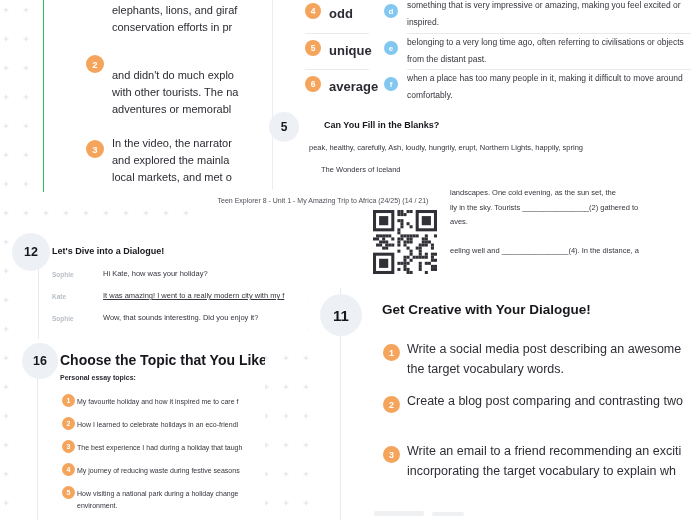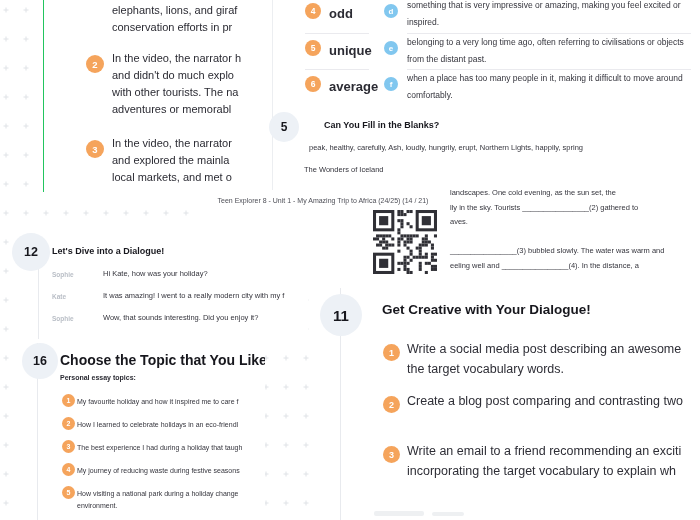--- a/index.html
+++ b/index.html
@@ -62,21 +62,20 @@
 
   <svg id="dots" class="dots">
       <path d="M3.5 10H8.5M6 7.5V12.5M23.5 10H28.5M26 7.5V12.5M43.5 10H48.5M46 7.5V12.5M63.5 10H68.5M66 7.5V12.5M83.5 10H88.5M86 7.5V12.5M103.5 10H108.5M106 7.5V12.5M123.5 10H128.5M126 7.5V12.5M143.5 10H148.5M146 7.5V12.5M163.5 10H168.5M166 7.5V12.5M183.5 10H188.5M186 7.5V12.5M203.5 10H208.5M206 7.5V12.5M223.5 10H228.5M226 7.5V12.5M243.5 10H248.5M246 7.5V12.5M263.5 10H268.5M266 7.5V12.5M283.5 10H288.5M286 7.5V12.5M303.5 10H308.5M306 7.5V12.5M323.5 10H328.5M326 7.5V12.5M343.5 10H348.5M346 7.5V12.5M363.5 10H368.5M366 7.5V12.5M383.5 10H388.5M386 7.5V12.5M403.5 10H408.5M406 7.5V12.5M423.5 10H428.5M426 7.5V12.5M443.5 10H448.5M446 7.5V12.5M463.5 10H468.5M466 7.5V12.5M483.5 10H488.5M486 7.5V12.5M503.5 10H508.5M506 7.5V12.5M523.5 10H528.5M526 7.5V12.5M543.5 10H548.5M546 7.5V12.5M563.5 10H568.5M566 7.5V12.5M583.5 10H588.5M586 7.5V12.5M603.5 10H608.5M606 7.5V12.5M623.5 10H628.5M626 7.5V12.5M643.5 10H648.5M646 7.5V12.5M663.5 10H668.5M666 7.5V12.5M683.5 10H688.5M686 7.5V12.5M3.5 39H8.5M6 36.5V41.5M23.5 39H28.5M26 36.5V41.5M43.5 39H48.5M46 36.5V41.5M63.5 39H68.5M66 36.5V41.5M83.5 39H88.5M86 36.5V41.5M103.5 39H108.5M106 36.5V41.5M123.5 39H128.5M126 36.5V41.5M143.5 39H148.5M146 36.5V41.5M163.5 39H168.5M166 36.5V41.5M183.5 39H188.5M186 36.5V41.5M203.5 39H208.5M206 36.5V41.5M223.5 39H228.5M226 36.5V41.5M243.5 39H248.5M246 36.5V41.5M263.5 39H268.5M266 36.5V41.5M283.5 39H288.5M286 36.5V41.5M303.5 39H308.5M306 36.5V41.5M323.5 39H328.5M326 36.5V41.5M343.5 39H348.5M346 36.5V41.5M363.5 39H368.5M366 36.5V41.5M383.5 39H388.5M386 36.5V41.5M403.5 39H408.5M406 36.5V41.5M423.5 39H428.5M426 36.5V41.5M443.5 39H448.5M446 36.5V41.5M463.5 39H468.5M466 36.5V41.5M483.5 39H488.5M486 36.5V41.5M503.5 39H508.5M506 36.5V41.5M523.5 39H528.5M526 36.5V41.5M543.5 39H548.5M546 36.5V41.5M563.5 39H568.5M566 36.5V41.5M583.5 39H588.5M586 36.5V41.5M603.5 39H608.5M606 36.5V41.5M623.5 39H628.5M626 36.5V41.5M643.5 39H648.5M646 36.5V41.5M663.5 39H668.5M666 36.5V41.5M683.5 39H688.5M686 36.5V41.5M3.5 68H8.5M6 65.5V70.5M23.5 68H28.5M26 65.5V70.5M43.5 68H48.5M46 65.5V70.5M63.5 68H68.5M66 65.5V70.5M83.5 68H88.5M86 65.5V70.5M103.5 68H108.5M106 65.5V70.5M123.5 68H128.5M126 65.5V70.5M143.5 68H148.5M146 65.5V70.5M163.5 68H168.5M166 65.5V70.5M183.5 68H188.5M186 65.5V70.5M203.5 68H208.5M206 65.5V70.5M223.5 68H228.5M226 65.5V70.5M243.5 68H248.5M246 65.5V70.5M263.5 68H268.5M266 65.5V70.5M283.5 68H288.5M286 65.5V70.5M303.5 68H308.5M306 65.5V70.5M323.5 68H328.5M326 65.5V70.5M343.5 68H348.5M346 65.5V70.5M363.5 68H368.5M366 65.5V70.5M383.5 68H388.5M386 65.5V70.5M403.5 68H408.5M406 65.5V70.5M423.5 68H428.5M426 65.5V70.5M443.5 68H448.5M446 65.5V70.5M463.5 68H468.5M466 65.5V70.5M483.5 68H488.5M486 65.5V70.5M503.5 68H508.5M506 65.5V70.5M523.5 68H528.5M526 65.5V70.5M543.5 68H548.5M546 65.5V70.5M563.5 68H568.5M566 65.5V70.5M583.5 68H588.5M586 65.5V70.5M603.5 68H608.5M606 65.5V70.5M623.5 68H628.5M626 65.5V70.5M643.5 68H648.5M646 65.5V70.5M663.5 68H668.5M666 65.5V70.5M683.5 68H688.5M686 65.5V70.5M3.5 97H8.5M6 94.5V99.5M23.5 97H28.5M26 94.5V99.5M43.5 97H48.5M46 94.5V99.5M63.5 97H68.5M66 94.5V99.5M83.5 97H88.5M86 94.5V99.5M103.5 97H108.5M106 94.5V99.5M123.5 97H128.5M126 94.5V99.5M143.5 97H148.5M146 94.5V99.5M163.5 97H168.5M166 94.5V99.5M183.5 97H188.5M186 94.5V99.5M203.5 97H208.5M206 94.5V99.5M223.5 97H228.5M226 94.5V99.5M243.5 97H248.5M246 94.5V99.5M263.5 97H268.5M266 94.5V99.5M283.5 97H288.5M286 94.5V99.5M303.5 97H308.5M306 94.5V99.5M323.5 97H328.5M326 94.5V99.5M343.5 97H348.5M346 94.5V99.5M363.5 97H368.5M366 94.5V99.5M383.5 97H388.5M386 94.5V99.5M403.5 97H408.5M406 94.5V99.5M423.5 97H428.5M426 94.5V99.5M443.5 97H448.5M446 94.5V99.5M463.5 97H468.5M466 94.5V99.5M483.5 97H488.5M486 94.5V99.5M503.5 97H508.5M506 94.5V99.5M523.5 97H528.5M526 94.5V99.5M543.5 97H548.5M546 94.5V99.5M563.5 97H568.5M566 94.5V99.5M583.5 97H588.5M586 94.5V99.5M603.5 97H608.5M606 94.5V99.5M623.5 97H628.5M626 94.5V99.5M643.5 97H648.5M646 94.5V99.5M663.5 97H668.5M666 94.5V99.5M683.5 97H688.5M686 94.5V99.5M3.5 126H8.5M6 123.5V128.5M23.5 126H28.5M26 123.5V128.5M43.5 126H48.5M46 123.5V128.5M63.5 126H68.5M66 123.5V128.5M83.5 126H88.5M86 123.5V128.5M103.5 126H108.5M106 123.5V128.5M123.5 126H128.5M126 123.5V128.5M143.5 126H148.5M146 123.5V128.5M163.5 126H168.5M166 123.5V128.5M183.5 126H188.5M186 123.5V128.5M203.5 126H208.5M206 123.5V128.5M223.5 126H228.5M226 123.5V128.5M243.5 126H248.5M246 123.5V128.5M263.5 126H268.5M266 123.5V128.5M283.5 126H288.5M286 123.5V128.5M303.5 126H308.5M306 123.5V128.5M323.5 126H328.5M326 123.5V128.5M343.5 126H348.5M346 123.5V128.5M363.5 126H368.5M366 123.5V128.5M383.5 126H388.5M386 123.5V128.5M403.5 126H408.5M406 123.5V128.5M423.5 126H428.5M426 123.5V128.5M443.5 126H448.5M446 123.5V128.5M463.5 126H468.5M466 123.5V128.5M483.5 126H488.5M486 123.5V128.5M503.5 126H508.5M506 123.5V128.5M523.5 126H528.5M526 123.5V128.5M543.5 126H548.5M546 123.5V128.5M563.5 126H568.5M566 123.5V128.5M583.5 126H588.5M586 123.5V128.5M603.5 126H608.5M606 123.5V128.5M623.5 126H628.5M626 123.5V128.5M643.5 126H648.5M646 123.5V128.5M663.5 126H668.5M666 123.5V128.5M683.5 126H688.5M686 123.5V128.5M3.5 155H8.5M6 152.5V157.5M23.5 155H28.5M26 152.5V157.5M43.5 155H48.5M46 152.5V157.5M63.5 155H68.5M66 152.5V157.5M83.5 155H88.5M86 152.5V157.5M103.5 155H108.5M106 152.5V157.5M123.5 155H128.5M126 152.5V157.5M143.5 155H148.5M146 152.5V157.5M163.5 155H168.5M166 152.5V157.5M183.5 155H188.5M186 152.5V157.5M203.5 155H208.5M206 152.5V157.5M223.5 155H228.5M226 152.5V157.5M243.5 155H248.5M246 152.5V157.5M263.5 155H268.5M266 152.5V157.5M283.5 155H288.5M286 152.5V157.5M303.5 155H308.5M306 152.5V157.5M323.5 155H328.5M326 152.5V157.5M343.5 155H348.5M346 152.5V157.5M363.5 155H368.5M366 152.5V157.5M383.5 155H388.5M386 152.5V157.5M403.5 155H408.5M406 152.5V157.5M423.5 155H428.5M426 152.5V157.5M443.5 155H448.5M446 152.5V157.5M463.5 155H468.5M466 152.5V157.5M483.5 155H488.5M486 152.5V157.5M503.5 155H508.5M506 152.5V157.5M523.5 155H528.5M526 152.5V157.5M543.5 155H548.5M546 152.5V157.5M563.5 155H568.5M566 152.5V157.5M583.5 155H588.5M586 152.5V157.5M603.5 155H608.5M606 152.5V157.5M623.5 155H628.5M626 152.5V157.5M643.5 155H648.5M646 152.5V157.5M663.5 155H668.5M666 152.5V157.5M683.5 155H688.5M686 152.5V157.5M3.5 184H8.5M6 181.5V186.5M23.5 184H28.5M26 181.5V186.5M43.5 184H48.5M46 181.5V186.5M63.5 184H68.5M66 181.5V186.5M83.5 184H88.5M86 181.5V186.5M103.5 184H108.5M106 181.5V186.5M123.5 184H128.5M126 181.5V186.5M143.5 184H148.5M146 181.5V186.5M163.5 184H168.5M166 181.5V186.5M183.5 184H188.5M186 181.5V186.5M203.5 184H208.5M206 181.5V186.5M223.5 184H228.5M226 181.5V186.5M243.5 184H248.5M246 181.5V186.5M263.5 184H268.5M266 181.5V186.5M283.5 184H288.5M286 181.5V186.5M303.5 184H308.5M306 181.5V186.5M323.5 184H328.5M326 181.5V186.5M343.5 184H348.5M346 181.5V186.5M363.5 184H368.5M366 181.5V186.5M383.5 184H388.5M386 181.5V186.5M403.5 184H408.5M406 181.5V186.5M423.5 184H428.5M426 181.5V186.5M443.5 184H448.5M446 181.5V186.5M463.5 184H468.5M466 181.5V186.5M483.5 184H488.5M486 181.5V186.5M503.5 184H508.5M506 181.5V186.5M523.5 184H528.5M526 181.5V186.5M543.5 184H548.5M546 181.5V186.5M563.5 184H568.5M566 181.5V186.5M583.5 184H588.5M586 181.5V186.5M603.5 184H608.5M606 181.5V186.5M623.5 184H628.5M626 181.5V186.5M643.5 184H648.5M646 181.5V186.5M663.5 184H668.5M666 181.5V186.5M683.5 184H688.5M686 181.5V186.5M3.5 213H8.5M6 210.5V215.5M23.5 213H28.5M26 210.5V215.5M43.5 213H48.5M46 210.5V215.5M63.5 213H68.5M66 210.5V215.5M83.5 213H88.5M86 210.5V215.5M103.5 213H108.5M106 210.5V215.5M123.5 213H128.5M126 210.5V215.5M143.5 213H148.5M146 210.5V215.5M163.5 213H168.5M166 210.5V215.5M183.5 213H188.5M186 210.5V215.5M203.5 213H208.5M206 210.5V215.5M223.5 213H228.5M226 210.5V215.5M243.5 213H248.5M246 210.5V215.5M263.5 213H268.5M266 210.5V215.5M283.5 213H288.5M286 210.5V215.5M303.5 213H308.5M306 210.5V215.5M323.5 213H328.5M326 210.5V215.5M343.5 213H348.5M346 210.5V215.5M363.5 213H368.5M366 210.5V215.5M383.5 213H388.5M386 210.5V215.5M403.5 213H408.5M406 210.5V215.5M423.5 213H428.5M426 210.5V215.5M443.5 213H448.5M446 210.5V215.5M463.5 213H468.5M466 210.5V215.5M483.5 213H488.5M486 210.5V215.5M503.5 213H508.5M506 210.5V215.5M523.5 213H528.5M526 210.5V215.5M543.5 213H548.5M546 210.5V215.5M563.5 213H568.5M566 210.5V215.5M583.5 213H588.5M586 210.5V215.5M603.5 213H608.5M606 210.5V215.5M623.5 213H628.5M626 210.5V215.5M643.5 213H648.5M646 210.5V215.5M663.5 213H668.5M666 210.5V215.5M683.5 213H688.5M686 210.5V215.5M3.5 242H8.5M6 239.5V244.5M23.5 242H28.5M26 239.5V244.5M43.5 242H48.5M46 239.5V244.5M63.5 242H68.5M66 239.5V244.5M83.5 242H88.5M86 239.5V244.5M103.5 242H108.5M106 239.5V244.5M123.5 242H128.5M126 239.5V244.5M143.5 242H148.5M146 239.5V244.5M163.5 242H168.5M166 239.5V244.5M183.5 242H188.5M186 239.5V244.5M203.5 242H208.5M206 239.5V244.5M223.5 242H228.5M226 239.5V244.5M243.5 242H248.5M246 239.5V244.5M263.5 242H268.5M266 239.5V244.5M283.5 242H288.5M286 239.5V244.5M303.5 242H308.5M306 239.5V244.5M323.5 242H328.5M326 239.5V244.5M343.5 242H348.5M346 239.5V244.5M363.5 242H368.5M366 239.5V244.5M383.5 242H388.5M386 239.5V244.5M403.5 242H408.5M406 239.5V244.5M423.5 242H428.5M426 239.5V244.5M443.5 242H448.5M446 239.5V244.5M463.5 242H468.5M466 239.5V244.5M483.5 242H488.5M486 239.5V244.5M503.5 242H508.5M506 239.5V244.5M523.5 242H528.5M526 239.5V244.5M543.5 242H548.5M546 239.5V244.5M563.5 242H568.5M566 239.5V244.5M583.5 242H588.5M586 239.5V244.5M603.5 242H608.5M606 239.5V244.5M623.5 242H628.5M626 239.5V244.5M643.5 242H648.5M646 239.5V244.5M663.5 242H668.5M666 239.5V244.5M683.5 242H688.5M686 239.5V244.5M3.5 271H8.5M6 268.5V273.5M23.5 271H28.5M26 268.5V273.5M43.5 271H48.5M46 268.5V273.5M63.5 271H68.5M66 268.5V273.5M83.5 271H88.5M86 268.5V273.5M103.5 271H108.5M106 268.5V273.5M123.5 271H128.5M126 268.5V273.5M143.5 271H148.5M146 268.5V273.5M163.5 271H168.5M166 268.5V273.5M183.5 271H188.5M186 268.5V273.5M203.5 271H208.5M206 268.5V273.5M223.5 271H228.5M226 268.5V273.5M243.5 271H248.5M246 268.5V273.5M263.5 271H268.5M266 268.5V273.5M283.5 271H288.5M286 268.5V273.5M303.5 271H308.5M306 268.5V273.5M323.5 271H328.5M326 268.5V273.5M343.5 271H348.5M346 268.5V273.5M363.5 271H368.5M366 268.5V273.5M383.5 271H388.5M386 268.5V273.5M403.5 271H408.5M406 268.5V273.5M423.5 271H428.5M426 268.5V273.5M443.5 271H448.5M446 268.5V273.5M463.5 271H468.5M466 268.5V273.5M483.5 271H488.5M486 268.5V273.5M503.5 271H508.5M506 268.5V273.5M523.5 271H528.5M526 268.5V273.5M543.5 271H548.5M546 268.5V273.5M563.5 271H568.5M566 268.5V273.5M583.5 271H588.5M586 268.5V273.5M603.5 271H608.5M606 268.5V273.5M623.5 271H628.5M626 268.5V273.5M643.5 271H648.5M646 268.5V273.5M663.5 271H668.5M666 268.5V273.5M683.5 271H688.5M686 268.5V273.5M3.5 300H8.5M6 297.5V302.5M23.5 300H28.5M26 297.5V302.5M43.5 300H48.5M46 297.5V302.5M63.5 300H68.5M66 297.5V302.5M83.5 300H88.5M86 297.5V302.5M103.5 300H108.5M106 297.5V302.5M123.5 300H128.5M126 297.5V302.5M143.5 300H148.5M146 297.5V302.5M163.5 300H168.5M166 297.5V302.5M183.5 300H188.5M186 297.5V302.5M203.5 300H208.5M206 297.5V302.5M223.5 300H228.5M226 297.5V302.5M243.5 300H248.5M246 297.5V302.5M263.5 300H268.5M266 297.5V302.5M283.5 300H288.5M286 297.5V302.5M303.5 300H308.5M306 297.5V302.5M323.5 300H328.5M326 297.5V302.5M343.5 300H348.5M346 297.5V302.5M363.5 300H368.5M366 297.5V302.5M383.5 300H388.5M386 297.5V302.5M403.5 300H408.5M406 297.5V302.5M423.5 300H428.5M426 297.5V302.5M443.5 300H448.5M446 297.5V302.5M463.5 300H468.5M466 297.5V302.5M483.5 300H488.5M486 297.5V302.5M503.5 300H508.5M506 297.5V302.5M523.5 300H528.5M526 297.5V302.5M543.5 300H548.5M546 297.5V302.5M563.5 300H568.5M566 297.5V302.5M583.5 300H588.5M586 297.5V302.5M603.5 300H608.5M606 297.5V302.5M623.5 300H628.5M626 297.5V302.5M643.5 300H648.5M646 297.5V302.5M663.5 300H668.5M666 297.5V302.5M683.5 300H688.5M686 297.5V302.5M3.5 329H8.5M6 326.5V331.5M23.5 329H28.5M26 326.5V331.5M43.5 329H48.5M46 326.5V331.5M63.5 329H68.5M66 326.5V331.5M83.5 329H88.5M86 326.5V331.5M103.5 329H108.5M106 326.5V331.5M123.5 329H128.5M126 326.5V331.5M143.5 329H148.5M146 326.5V331.5M163.5 329H168.5M166 326.5V331.5M183.5 329H188.5M186 326.5V331.5M203.5 329H208.5M206 326.5V331.5M223.5 329H228.5M226 326.5V331.5M243.5 329H248.5M246 326.5V331.5M263.5 329H268.5M266 326.5V331.5M283.5 329H288.5M286 326.5V331.5M303.5 329H308.5M306 326.5V331.5M323.5 329H328.5M326 326.5V331.5M343.5 329H348.5M346 326.5V331.5M363.5 329H368.5M366 326.5V331.5M383.5 329H388.5M386 326.5V331.5M403.5 329H408.5M406 326.5V331.5M423.5 329H428.5M426 326.5V331.5M443.5 329H448.5M446 326.5V331.5M463.5 329H468.5M466 326.5V331.5M483.5 329H488.5M486 326.5V331.5M503.5 329H508.5M506 326.5V331.5M523.5 329H528.5M526 326.5V331.5M543.5 329H548.5M546 326.5V331.5M563.5 329H568.5M566 326.5V331.5M583.5 329H588.5M586 326.5V331.5M603.5 329H608.5M606 326.5V331.5M623.5 329H628.5M626 326.5V331.5M643.5 329H648.5M646 326.5V331.5M663.5 329H668.5M666 326.5V331.5M683.5 329H688.5M686 326.5V331.5M3.5 358H8.5M6 355.5V360.5M23.5 358H28.5M26 355.5V360.5M43.5 358H48.5M46 355.5V360.5M63.5 358H68.5M66 355.5V360.5M83.5 358H88.5M86 355.5V360.5M103.5 358H108.5M106 355.5V360.5M123.5 358H128.5M126 355.5V360.5M143.5 358H148.5M146 355.5V360.5M163.5 358H168.5M166 355.5V360.5M183.5 358H188.5M186 355.5V360.5M203.5 358H208.5M206 355.5V360.5M223.5 358H228.5M226 355.5V360.5M243.5 358H248.5M246 355.5V360.5M263.5 358H268.5M266 355.5V360.5M283.5 358H288.5M286 355.5V360.5M303.5 358H308.5M306 355.5V360.5M323.5 358H328.5M326 355.5V360.5M343.5 358H348.5M346 355.5V360.5M363.5 358H368.5M366 355.5V360.5M383.5 358H388.5M386 355.5V360.5M403.5 358H408.5M406 355.5V360.5M423.5 358H428.5M426 355.5V360.5M443.5 358H448.5M446 355.5V360.5M463.5 358H468.5M466 355.5V360.5M483.5 358H488.5M486 355.5V360.5M503.5 358H508.5M506 355.5V360.5M523.5 358H528.5M526 355.5V360.5M543.5 358H548.5M546 355.5V360.5M563.5 358H568.5M566 355.5V360.5M583.5 358H588.5M586 355.5V360.5M603.5 358H608.5M606 355.5V360.5M623.5 358H628.5M626 355.5V360.5M643.5 358H648.5M646 355.5V360.5M663.5 358H668.5M666 355.5V360.5M683.5 358H688.5M686 355.5V360.5M3.5 387H8.5M6 384.5V389.5M23.5 387H28.5M26 384.5V389.5M43.5 387H48.5M46 384.5V389.5M63.5 387H68.5M66 384.5V389.5M83.5 387H88.5M86 384.5V389.5M103.5 387H108.5M106 384.5V389.5M123.5 387H128.5M126 384.5V389.5M143.5 387H148.5M146 384.5V389.5M163.5 387H168.5M166 384.5V389.5M183.5 387H188.5M186 384.5V389.5M203.5 387H208.5M206 384.5V389.5M223.5 387H228.5M226 384.5V389.5M243.5 387H248.5M246 384.5V389.5M263.5 387H268.5M266 384.5V389.5M283.5 387H288.5M286 384.5V389.5M303.5 387H308.5M306 384.5V389.5M323.5 387H328.5M326 384.5V389.5M343.5 387H348.5M346 384.5V389.5M363.5 387H368.5M366 384.5V389.5M383.5 387H388.5M386 384.5V389.5M403.5 387H408.5M406 384.5V389.5M423.5 387H428.5M426 384.5V389.5M443.5 387H448.5M446 384.5V389.5M463.5 387H468.5M466 384.5V389.5M483.5 387H488.5M486 384.5V389.5M503.5 387H508.5M506 384.5V389.5M523.5 387H528.5M526 384.5V389.5M543.5 387H548.5M546 384.5V389.5M563.5 387H568.5M566 384.5V389.5M583.5 387H588.5M586 384.5V389.5M603.5 387H608.5M606 384.5V389.5M623.5 387H628.5M626 384.5V389.5M643.5 387H648.5M646 384.5V389.5M663.5 387H668.5M666 384.5V389.5M683.5 387H688.5M686 384.5V389.5M3.5 416H8.5M6 413.5V418.5M23.5 416H28.5M26 413.5V418.5M43.5 416H48.5M46 413.5V418.5M63.5 416H68.5M66 413.5V418.5M83.5 416H88.5M86 413.5V418.5M103.5 416H108.5M106 413.5V418.5M123.5 416H128.5M126 413.5V418.5M143.5 416H148.5M146 413.5V418.5M163.5 416H168.5M166 413.5V418.5M183.5 416H188.5M186 413.5V418.5M203.5 416H208.5M206 413.5V418.5M223.5 416H228.5M226 413.5V418.5M243.5 416H248.5M246 413.5V418.5M263.5 416H268.5M266 413.5V418.5M283.5 416H288.5M286 413.5V418.5M303.5 416H308.5M306 413.5V418.5M323.5 416H328.5M326 413.5V418.5M343.5 416H348.5M346 413.5V418.5M363.5 416H368.5M366 413.5V418.5M383.5 416H388.5M386 413.5V418.5M403.5 416H408.5M406 413.5V418.5M423.5 416H428.5M426 413.5V418.5M443.5 416H448.5M446 413.5V418.5M463.5 416H468.5M466 413.5V418.5M483.5 416H488.5M486 413.5V418.5M503.5 416H508.5M506 413.5V418.5M523.5 416H528.5M526 413.5V418.5M543.5 416H548.5M546 413.5V418.5M563.5 416H568.5M566 413.5V418.5M583.5 416H588.5M586 413.5V418.5M603.5 416H608.5M606 413.5V418.5M623.5 416H628.5M626 413.5V418.5M643.5 416H648.5M646 413.5V418.5M663.5 416H668.5M666 413.5V418.5M683.5 416H688.5M686 413.5V418.5M3.5 445H8.5M6 442.5V447.5M23.5 445H28.5M26 442.5V447.5M43.5 445H48.5M46 442.5V447.5M63.5 445H68.5M66 442.5V447.5M83.5 445H88.5M86 442.5V447.5M103.5 445H108.5M106 442.5V447.5M123.5 445H128.5M126 442.5V447.5M143.5 445H148.5M146 442.5V447.5M163.5 445H168.5M166 442.5V447.5M183.5 445H188.5M186 442.5V447.5M203.5 445H208.5M206 442.5V447.5M223.5 445H228.5M226 442.5V447.5M243.5 445H248.5M246 442.5V447.5M263.5 445H268.5M266 442.5V447.5M283.5 445H288.5M286 442.5V447.5M303.5 445H308.5M306 442.5V447.5M323.5 445H328.5M326 442.5V447.5M343.5 445H348.5M346 442.5V447.5M363.5 445H368.5M366 442.5V447.5M383.5 445H388.5M386 442.5V447.5M403.5 445H408.5M406 442.5V447.5M423.5 445H428.5M426 442.5V447.5M443.5 445H448.5M446 442.5V447.5M463.5 445H468.5M466 442.5V447.5M483.5 445H488.5M486 442.5V447.5M503.5 445H508.5M506 442.5V447.5M523.5 445H528.5M526 442.5V447.5M543.5 445H548.5M546 442.5V447.5M563.5 445H568.5M566 442.5V447.5M583.5 445H588.5M586 442.5V447.5M603.5 445H608.5M606 442.5V447.5M623.5 445H628.5M626 442.5V447.5M643.5 445H648.5M646 442.5V447.5M663.5 445H668.5M666 442.5V447.5M683.5 445H688.5M686 442.5V447.5M3.5 474H8.5M6 471.5V476.5M23.5 474H28.5M26 471.5V476.5M43.5 474H48.5M46 471.5V476.5M63.5 474H68.5M66 471.5V476.5M83.5 474H88.5M86 471.5V476.5M103.5 474H108.5M106 471.5V476.5M123.5 474H128.5M126 471.5V476.5M143.5 474H148.5M146 471.5V476.5M163.5 474H168.5M166 471.5V476.5M183.5 474H188.5M186 471.5V476.5M203.5 474H208.5M206 471.5V476.5M223.5 474H228.5M226 471.5V476.5M243.5 474H248.5M246 471.5V476.5M263.5 474H268.5M266 471.5V476.5M283.5 474H288.5M286 471.5V476.5M303.5 474H308.5M306 471.5V476.5M323.5 474H328.5M326 471.5V476.5M343.5 474H348.5M346 471.5V476.5M363.5 474H368.5M366 471.5V476.5M383.5 474H388.5M386 471.5V476.5M403.5 474H408.5M406 471.5V476.5M423.5 474H428.5M426 471.5V476.5M443.5 474H448.5M446 471.5V476.5M463.5 474H468.5M466 471.5V476.5M483.5 474H488.5M486 471.5V476.5M503.5 474H508.5M506 471.5V476.5M523.5 474H528.5M526 471.5V476.5M543.5 474H548.5M546 471.5V476.5M563.5 474H568.5M566 471.5V476.5M583.5 474H588.5M586 471.5V476.5M603.5 474H608.5M606 471.5V476.5M623.5 474H628.5M626 471.5V476.5M643.5 474H648.5M646 471.5V476.5M663.5 474H668.5M666 471.5V476.5M683.5 474H688.5M686 471.5V476.5M3.5 503H8.5M6 500.5V505.5M23.5 503H28.5M26 500.5V505.5M43.5 503H48.5M46 500.5V505.5M63.5 503H68.5M66 500.5V505.5M83.5 503H88.5M86 500.5V505.5M103.5 503H108.5M106 500.5V505.5M123.5 503H128.5M126 500.5V505.5M143.5 503H148.5M146 500.5V505.5M163.5 503H168.5M166 500.5V505.5M183.5 503H188.5M186 500.5V505.5M203.5 503H208.5M206 500.5V505.5M223.5 503H228.5M226 500.5V505.5M243.5 503H248.5M246 500.5V505.5M263.5 503H268.5M266 500.5V505.5M283.5 503H288.5M286 500.5V505.5M303.5 503H308.5M306 500.5V505.5M323.5 503H328.5M326 500.5V505.5M343.5 503H348.5M346 500.5V505.5M363.5 503H368.5M366 500.5V505.5M383.5 503H388.5M386 500.5V505.5M403.5 503H408.5M406 500.5V505.5M423.5 503H428.5M426 500.5V505.5M443.5 503H448.5M446 500.5V505.5M463.5 503H468.5M466 500.5V505.5M483.5 503H488.5M486 500.5V505.5M503.5 503H508.5M506 500.5V505.5M523.5 503H528.5M526 500.5V505.5M543.5 503H548.5M546 500.5V505.5M563.5 503H568.5M566 500.5V505.5M583.5 503H588.5M586 500.5V505.5M603.5 503H608.5M606 500.5V505.5M623.5 503H628.5M626 500.5V505.5M643.5 503H648.5M646 500.5V505.5M663.5 503H668.5M666 500.5V505.5M683.5 503H688.5M686 500.5V505.5" stroke="#dfe2e6" stroke-width="1" fill="none"></path>
     </svg>
 
   <section class="card cardA">
     <div class="abs txt" style="left:68px; top:2px;">elephants, lions, and giraf</div>
     <div class="abs txt" style="left:68px; top:19px;">conservation efforts in pr</div>
 
     <span class="badge badgeA" style="top:55px;">2</span>
-    <div class="abs txt" style="left:68px; top:50px;">In the video, the narrator h</div>
     <div class="abs txt" style="left:68px; top:67px;">and didn't do much explo</div>
     <div class="abs txt" style="left:68px; top:84px;">with other tourists. The na</div>
     <div class="abs txt" style="left:68px; top:101px;">adventures or memorabl</div>
 
     <span class="badge badgeA" style="top:140px;">3</span>
     <div class="abs txt" style="left:68px; top:135px;">In the video, the narrator</div>
     <div class="abs txt" style="left:68px; top:152px;">and explored the mainla</div>
     <div class="abs txt" style="left:68px; top:169px;">local markets, and met o</div>
   </section>
 
@@ -97,28 +96,27 @@
     <div class="m-div" style="left:134px; top:69px; width:284px;"></div>
 
     <span class="badge m-badge" style="top:76px;">6</span>
     <span class="m-term" style="top:79px;">average</span>
     <span class="m-letter" style="top:77px;">f</span>
     <div class="m-def" style="top:70px;">when a place has too many people in it, making it difficult to move around comfortably.</div>
 
     <span class="sec-circle" style="left:-4px; top:112px; width:30px; height:30px; font-size:12px;">5</span>
     <div class="b-title">Can You Fill in the Blanks?</div>
     <div class="abs b-small" style="left:36px; top:143px;">peak, healthy, carefully, Ash, loudly, hungrily, erupt, Northern Lights, happily, spring</div>
-    <div class="abs b-small" style="left:31px; top:165px;">The Wonders of Iceland</div>
+    <div class="abs b-small" style="left:48px; top:165px;">The Wonders of Iceland</div>
 
     <div class="story">
       <div>landscapes. One cold evening, as the sun set, the</div>
       <div>lly in the sky. Tourists ________________(2) gathered to</div>
       <div>aves.</div>
       <div>&nbsp;</div>
-      <div>________________(3) bubbled slowly. The water was warm and</div>
       <div>eeling well and ________________(4). In the distance, a</div>
     </div>
   </section>
 
   <section class="card cardC">
     <div class="caption">Teen Explorer 8 - Unit 1 - My Amazing Trip to Africa (24/25) (14 / 21)</div>
     <svg id="qr" class="qr" width="66" height="64" viewBox="0 0 21 21">
         <rect x="0" y="0" width="21" height="21" fill="#ffffff"></rect>
         <rect x="8" y="0" width="1" height="1" fill="#303036"></rect>
         <rect x="9" y="0" width="1" height="1" fill="#303036"></rect>
@@ -238,21 +236,21 @@
   </section>
 
   <section class="card cardD">
     <div class="rule" style="left:16px; top:14px; height:103px;"></div>
     <span class="sec-circle" style="left:-10px; top:11px; width:38px; height:38px; font-size:12.5px;">12</span>
     <div class="d-title">Let's Dive into a Dialogue!</div>
 
     <span class="speaker" style="top:49px;">Sophie</span>
     <div class="d-line" style="top:47px;">Hi Kate, how was your holiday?</div>
     <span class="speaker" style="top:71px;">Kate</span>
-    <div class="d-line" style="top:69px;">It was amazing! I went to a really modern city with my f</div>
+    <div class="d-line" style="top:69px;text-decoration:underline;">It was amazing! I went to a really modern city with my f</div>
     <span class="speaker" style="top:93px;">Sophie</span>
     <div class="d-line" style="top:91px;">Wow, that sounds interesting. Did you enjoy it?</div>
   </section>
 
   <section class="card cardE">
     <div class="rule" style="left:17px; top:0; height:177px;"></div>
     <span class="sec-circle" style="left:2px; top:0; width:36px; height:36px; font-size:12.5px;">16</span>
     <div class="e-title">Choose the Topic that You Like and Share Yo</div>
     <div class="e-sub">Personal essay topics:</div>
 

